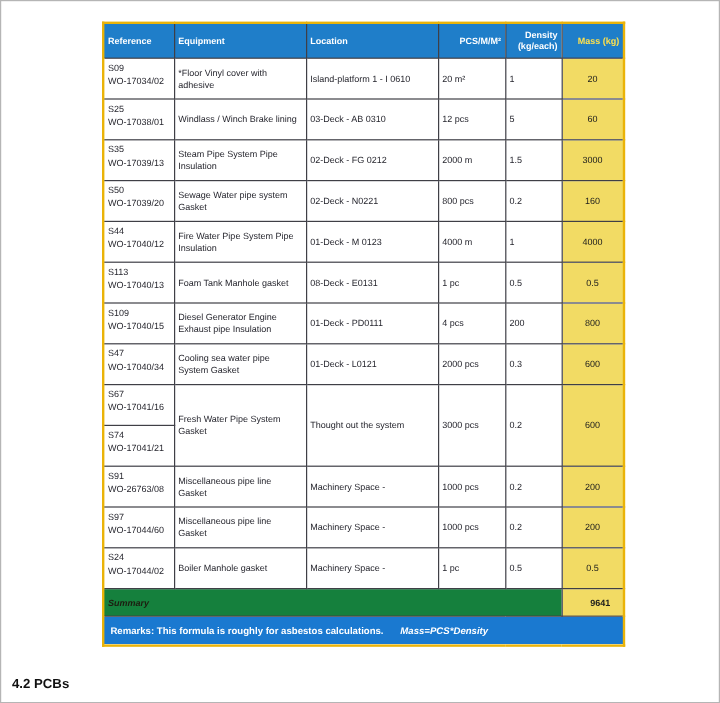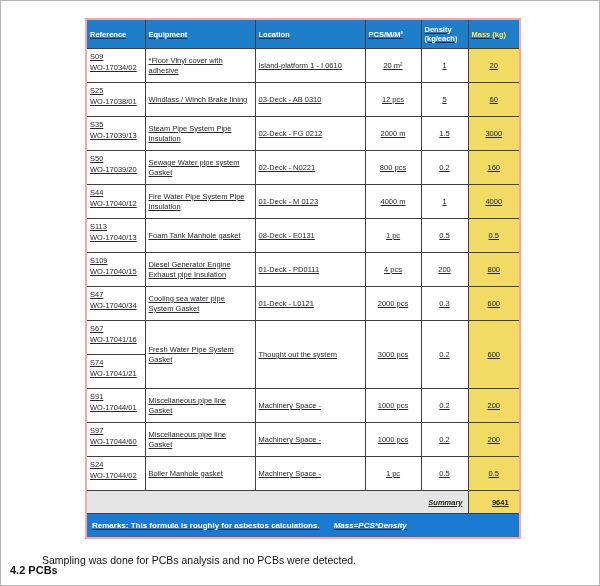--- a/index.html
+++ b/index.html
@@ -30,51 +30,51 @@
   table.qty col.c-eqp  { width:110px; }
   table.qty col.c-loc  { width:110px; }
   table.qty col.c-pcs  { width:56px; }
   table.qty col.c-den  { width:47px; }
   table.qty col.c-mass { width:52px; }
   table.qty th, table.qty td {
     border:1px solid #3f3f46;
     padding:2px 3px;
     overflow:hidden;
   }
-  table.qty { border:2px solid #fca5a5;text-decoration:underline; }
+  table.qty { border:2px solid #eab308; }
   thead th {
     background:#1f7ec9;
     color:#ffffff;
     font-size:7.5px; font-weight:bold;
     height:24px;
     text-align:left;
     vertical-align:middle;
   }
-  thead th.center { text-align:left;margin-left:31px; }
-  thead th.mass-h { color:#ffe14d; text-align:left; }
+  thead th.center { text-align:right;margin-left:31px; }
+  thead th.mass-h { color:#ffe14d; text-align:right; }
   td.ref { vertical-align:top; line-height:1.5; height:29px; }
   td.eqp { vertical-align:middle; line-height:1.3; }
   td.loc { vertical-align:middle; }
-  td.num { text-align:center; vertical-align:middle; }
+  td.num { text-align:left; vertical-align:middle; }
   td.mass {
     background:#f2db64;
     border:2px solid #2e2e35;
     text-align:center; vertical-align:middle;
     color:#1c1c1c;
   }
   .ref-line { display:block; }
   tr.summary-row td.sum-band {
-    background:#e5e5e5;
-    text-align:right;
+    background:#15803d;
+    text-align:left;
     font-style:italic;
     font-weight:bold;
     color:#1d1d10;
     height:18px;
     vertical-align:middle;
-    padding-right:5px;
+    padding-right:21px;
   }
   tr.summary-row td.mass { font-weight:bold;padding-left:16px; }
   tr.remarks-row td {
     background:#1a79d0;
     color:#ffffff;
     font-size:8px;
     font-weight:bold;
     height:19px;
     vertical-align:middle;
     padding-left:5px;
@@ -218,21 +218,21 @@
       <tr>
         <td class="ref">
             <span class="ref-line">S74</span>
             <span class="ref-line">WO-17041/21</span>
           </td>
       </tr>
 
       <tr>
         <td class="ref">
             <span class="ref-line">S91</span>
-            <span class="ref-line">WO-17044/01</span>
+            <span class="ref-line">WO-26763/08</span>
           </td>
         <td class="eqp">Miscellaneous pipe line Gasket</td>
         <td class="loc">Machinery Space -</td>
         <td class="num">1000 pcs</td>
         <td class="num">0.2</td>
         <td class="mass">200</td>
       </tr>
       <tr>
         <td class="ref">
             <span class="ref-line">S97</span>
@@ -260,15 +260,14 @@
         <td class="sum-band" colspan="5">Summary</td>
         <td class="mass">9641</td>
       </tr>
       <tr class="remarks-row">
         <td colspan="6"><span>Remarks: This formula is roughly for asbestos calculations.</span><span class="formula">Mass=PCS*Density</span></td>
       </tr>
     </tbody>
   </table>
 
   <div class="section-heading">4.2 PCBs</div>
-  <div class="section-body">Sampling was done for PCBs analysis and no PCBs were detected.</div>
 
 </div>
 
 </body></html>

